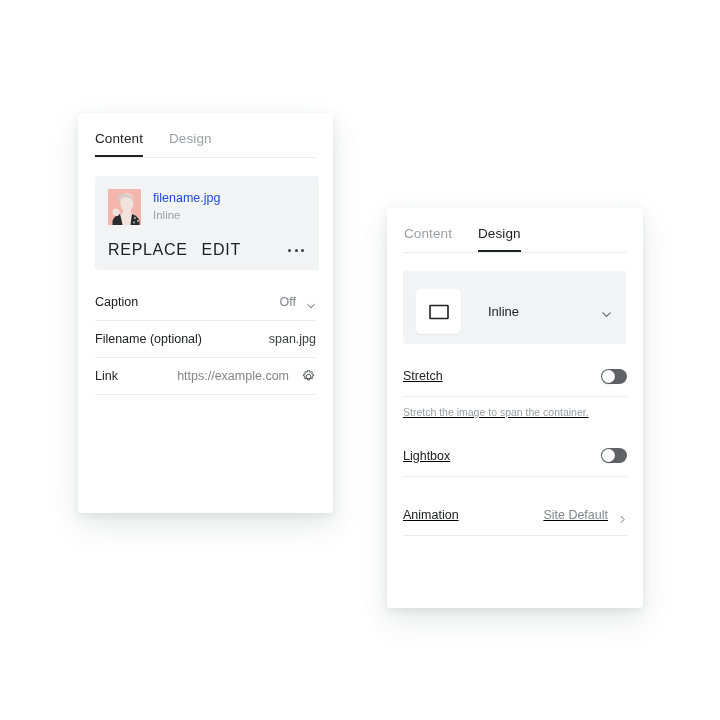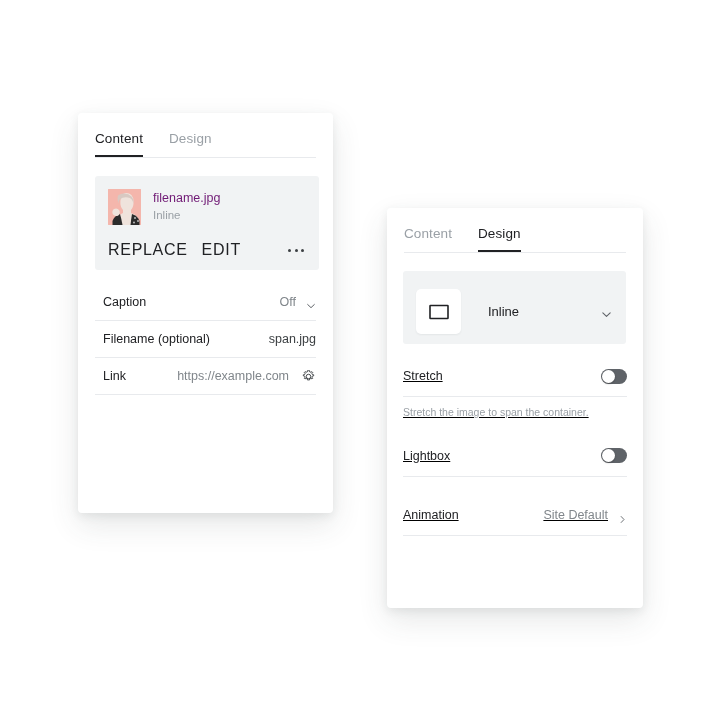--- a/index.html
+++ b/index.html
@@ -102,21 +102,21 @@
   }
   .thumb svg { display: block; width: 100%; height: 100%; }
   .media-meta {
     display: flex;
     flex-direction: column;
     gap: 3px;
     padding-top: 2px;
   }
   .media-filename {
     font-size: 12.5px;
-    color: #701a75;
+    color: #1d4ed8;
     line-height: 1.2;
   }
   .media-kind {
     font-size: 11.5px;
     color: #9aa0a6;
     line-height: 1.2;
   }
   .media-actions {
     display: flex;
     align-items: center;
@@ -152,21 +152,20 @@
     height: 36px;
     display: flex;
     align-items: center;
     border-bottom: 1px solid #e8eaed;
     cursor: pointer;
   }
   .row-label {
     font-size: 12.5px;
     color: #202124;
     white-space: nowrap;
-    margin-left: 8px;
   }
   .row-value {
     margin-left: auto;
     font-size: 12.5px;
     color: #80868b;
     white-space: nowrap;
   }
   .row-value.dark { color: #3c4043; }
   .chev-down {
     width: 10px;

